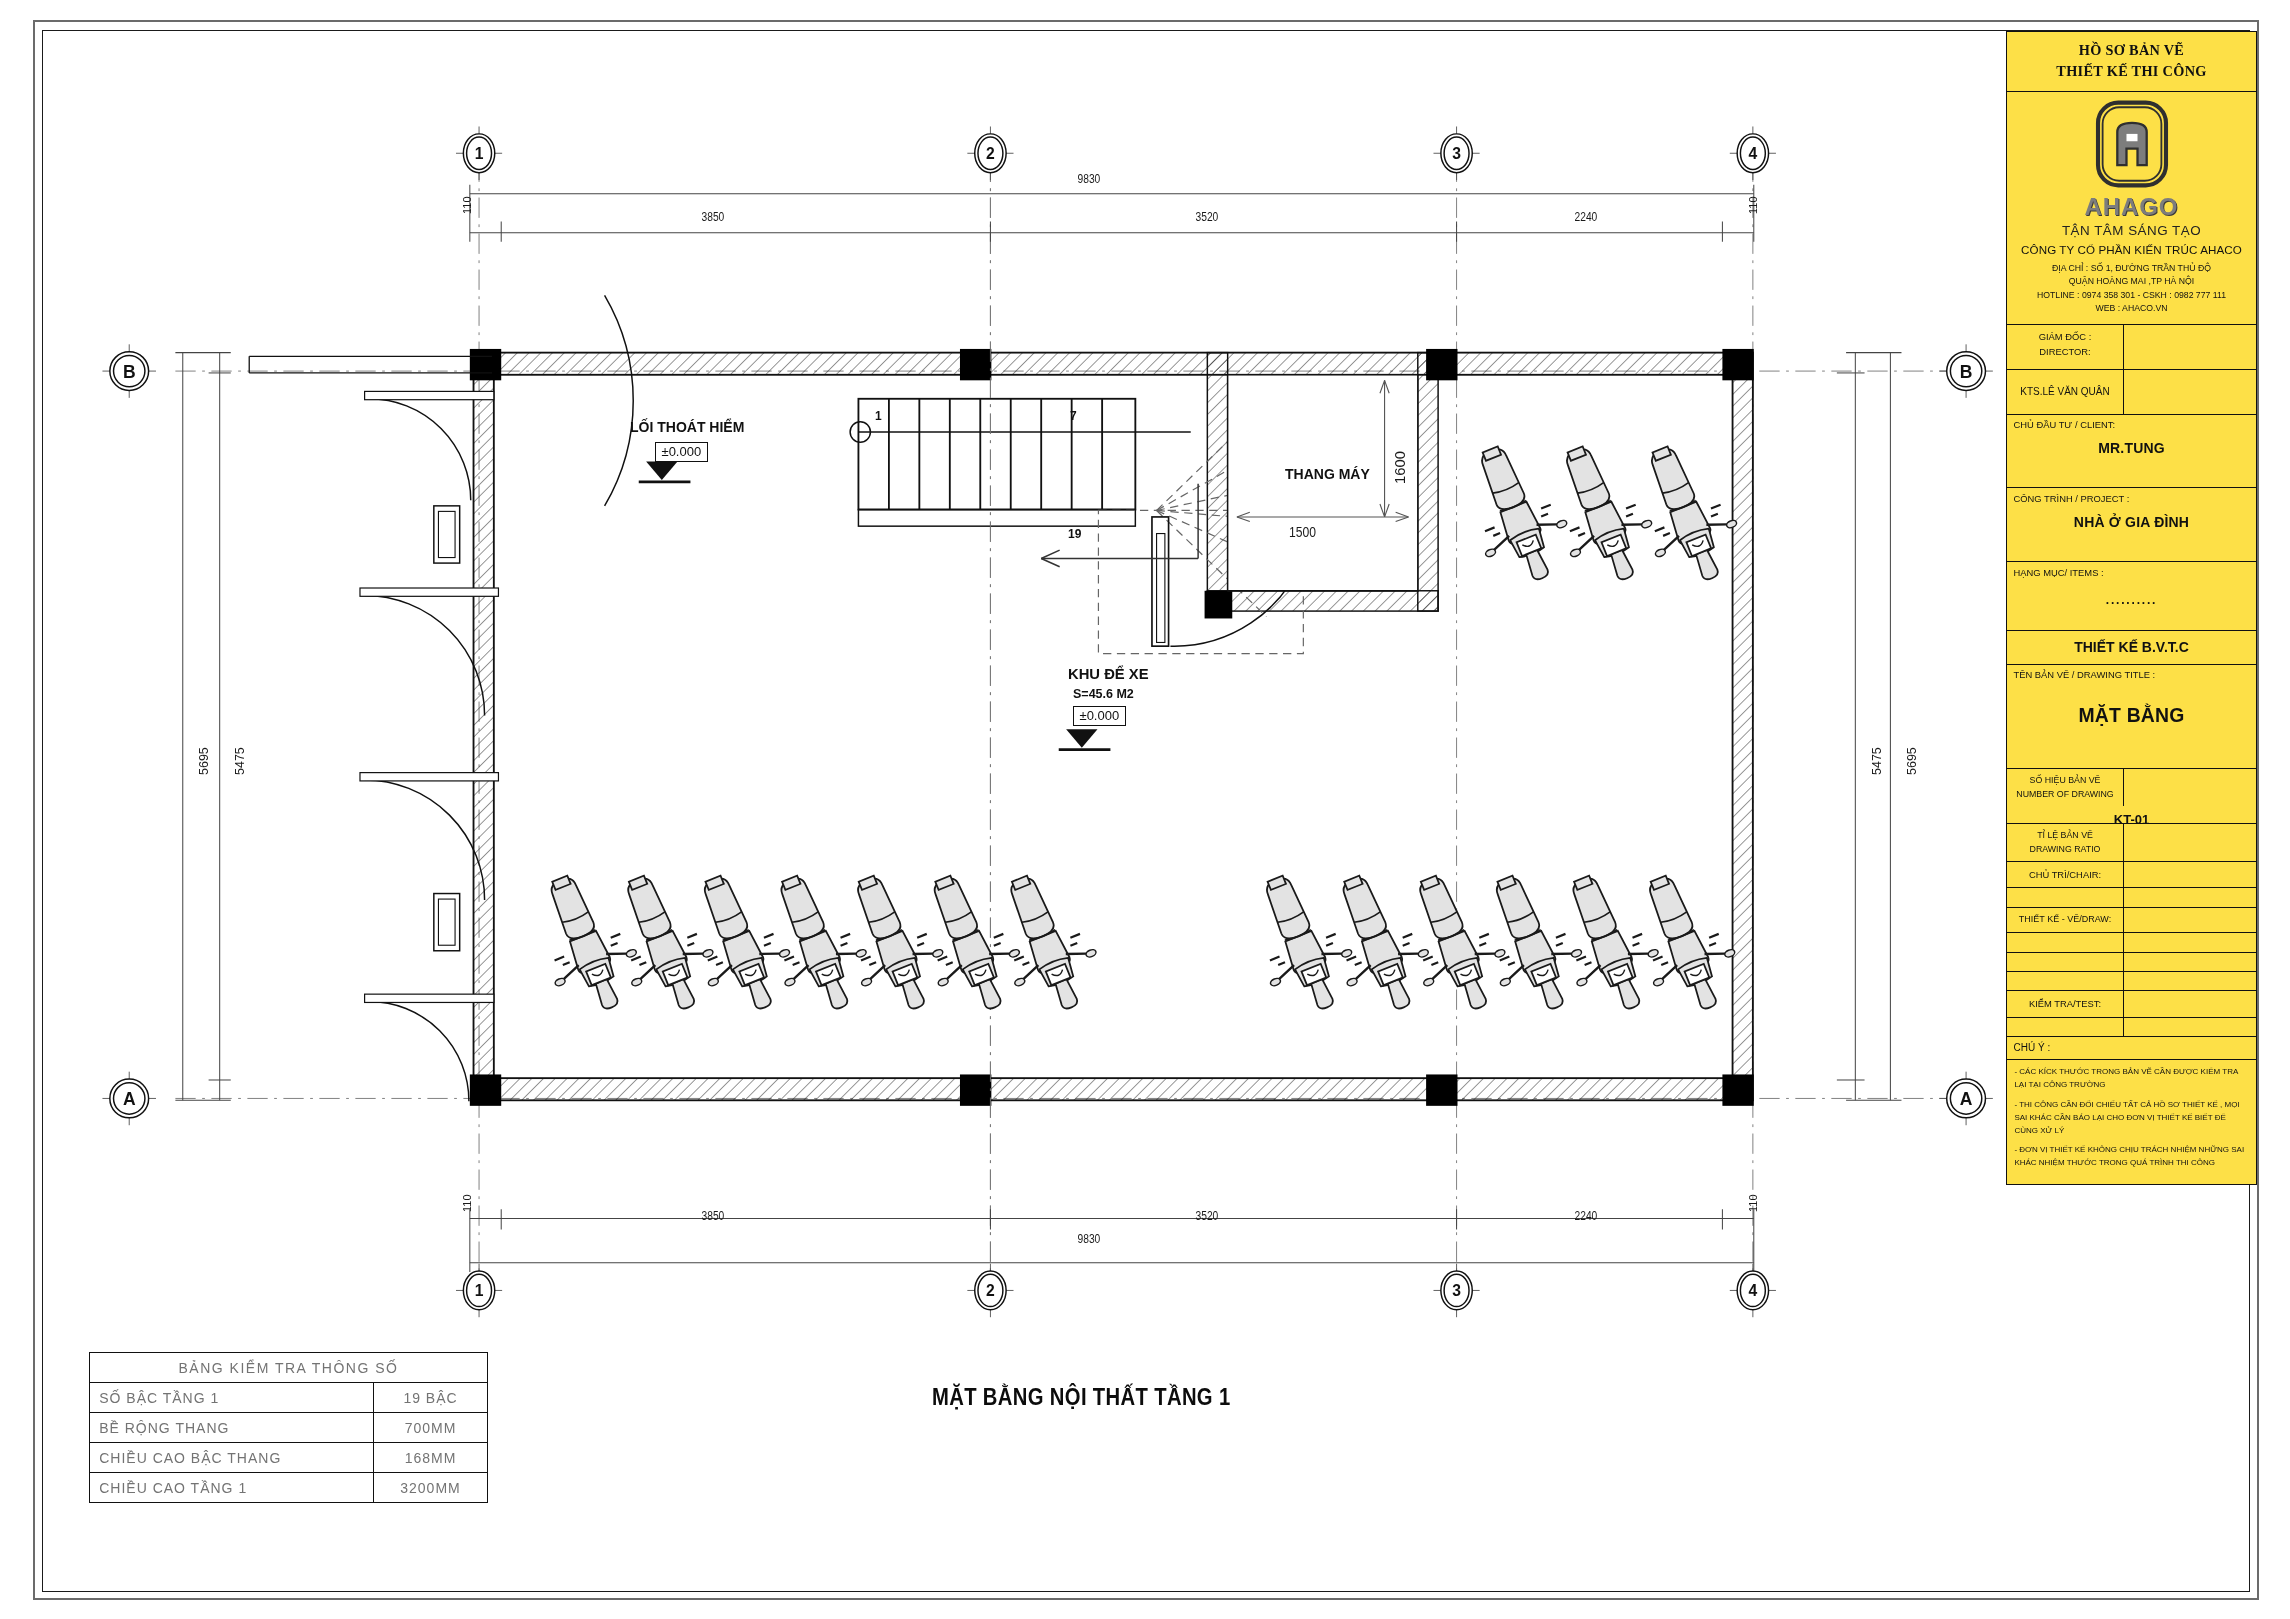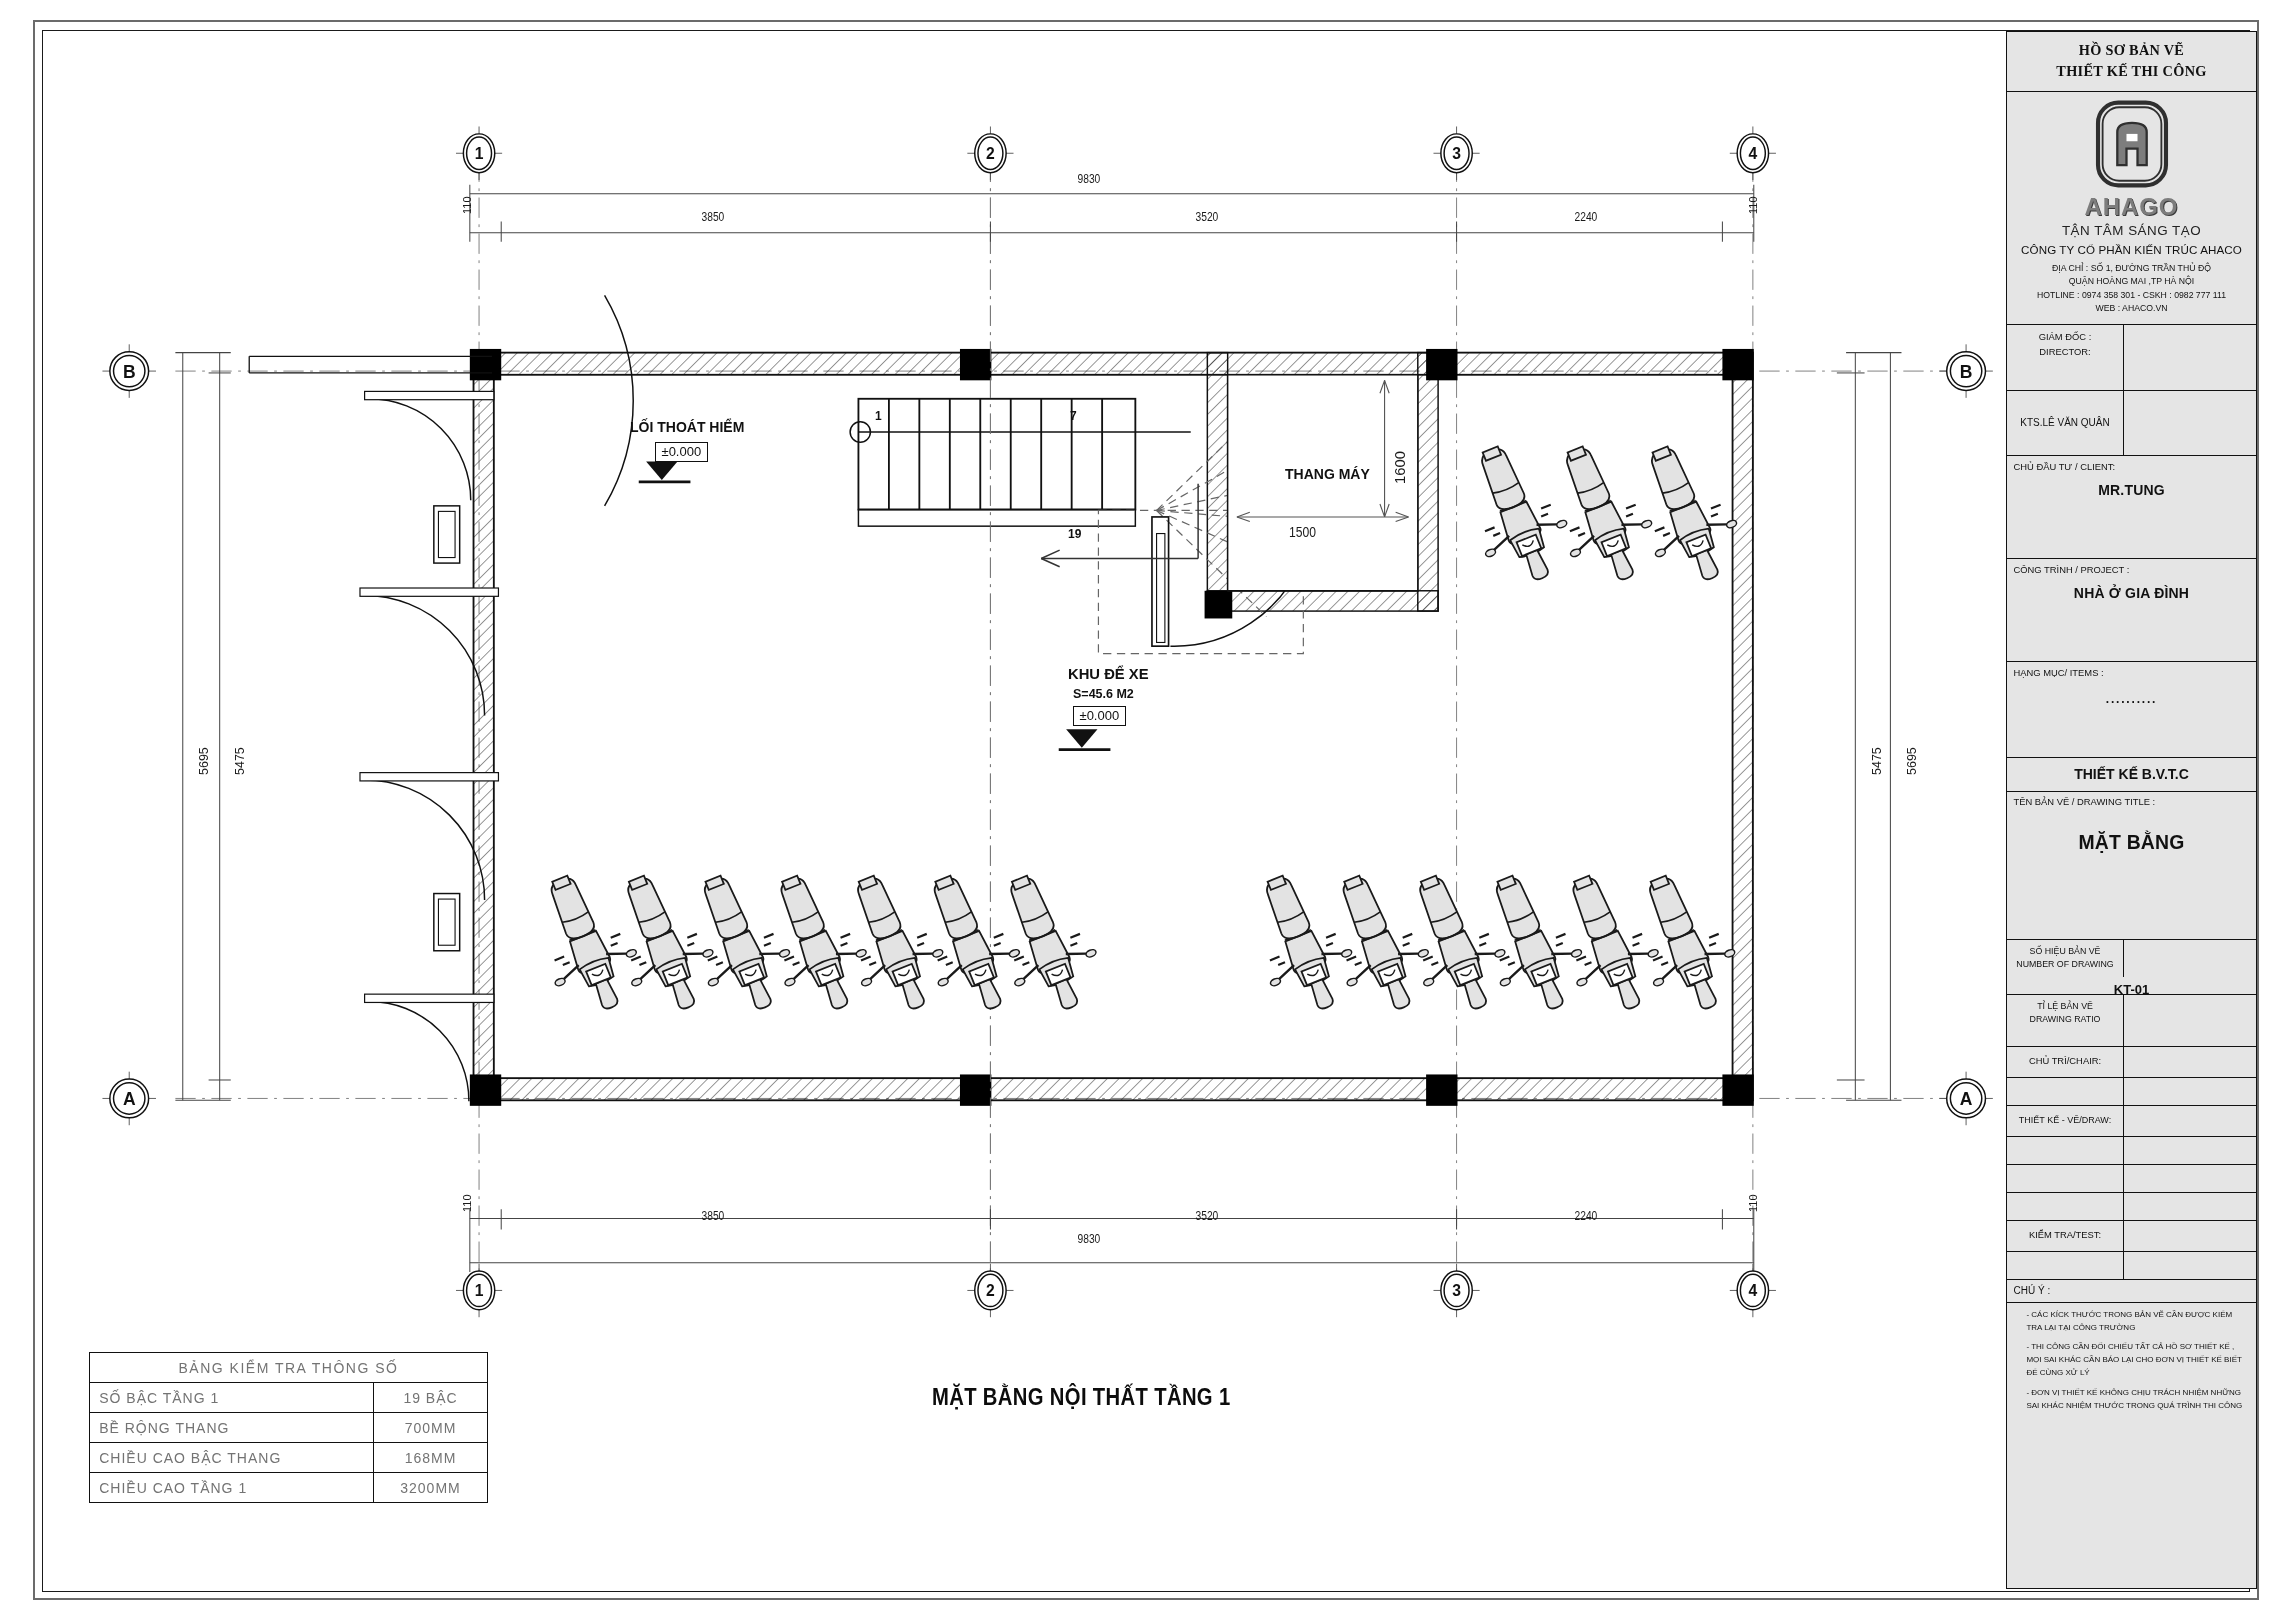--- a/index.html
+++ b/index.html
@@ -19,22 +19,22 @@
     position: absolute; left: 42px; top: 29.5px;
     width: 2208px; height: 1562px;
     border: 1.8px solid #1a1a1a;
   }
   
   #plan-canvas { position: absolute; left: 0; top: 0; width: 2291px; height: 1620px; }
 
   
   #title-block {
     position: absolute; left: 2006px; top: 31px;
-    width: 251px; height: 1558px;
-    border: 1.8px solid #111; background: #e5e5e5;
+    width: 251px; height: 1154px;
+    border: 1.8px solid #111; background: #fde047;
     display: flex; flex-direction: column;
     font-size: 9.2px; color: #111;
   }
   .tb-row { border-bottom: 1.4px solid #111; padding: 2.8px 4.6px; position: relative; }
   .tb-row:last-child { border-bottom: none; }
   .tb-hdr { text-align: center; font-weight: bold; font-size: 14.3px; letter-spacing: 0.3px;
             line-height: 1.45; padding: 8.3px 3.7px 9.2px; font-family: "Liberation Serif", serif; }
   .tb-logo { text-align: center; padding: 5.5px 3.7px 8.3px; }
   .logo-mark { width: 78px; height: 90px; margin: 1.8px auto 0; }
   .logo-word { font-size: 24px; font-weight: bold; color: #7d7d7d; letter-spacing: 0.9px;
@@ -50,21 +50,21 @@
                    display: flex; align-items: center; justify-content: center;
                    font-weight: bold; font-size: 13px; }
   .tb-field { border-bottom: 1.4px solid #111; padding: 4.6px 6.5px 5.5px; }
   .tb-field .k { font-size: 9.4px; }
   .tb-field .v { text-align: center; font-weight: bold; font-size: 14px;
                  padding: 10px 0 8.3px; letter-spacing: 0.2px; }
   .tb-center-bold { text-align: center; font-weight: bold; font-size: 14px; padding: 8.3px 0; }
   .tb-draw-title .v { font-size: 19.4px; padding: 24px 0 28px; }
   .tb-note-h { font-size: 10px; padding: 5.5px 6.5px; border-bottom: 1.4px solid #111; }
   .tb-note-b { padding: 6.5px 7.4px 7.4px; font-size: 8px; line-height: 1.62; }
-  .tb-note-b p { margin-bottom: 6.5px; margin-left: 12px; }
+  .tb-note-b p { margin-bottom: 6.5px; }
   .tb-empty-split { display: flex; border-bottom: 1.4px solid #111; height: 28px; }
   .tb-empty-split .l { width: 47%; border-right: 1.4px solid #111; }
   .tb-empty-split .r { flex: 1; }
 
   
   #param-table {
     position: absolute; left: 89px; top: 1352px;
     width: 399px; border: 1.4px solid #111;
     border-collapse: collapse; background: #fff;
   }

